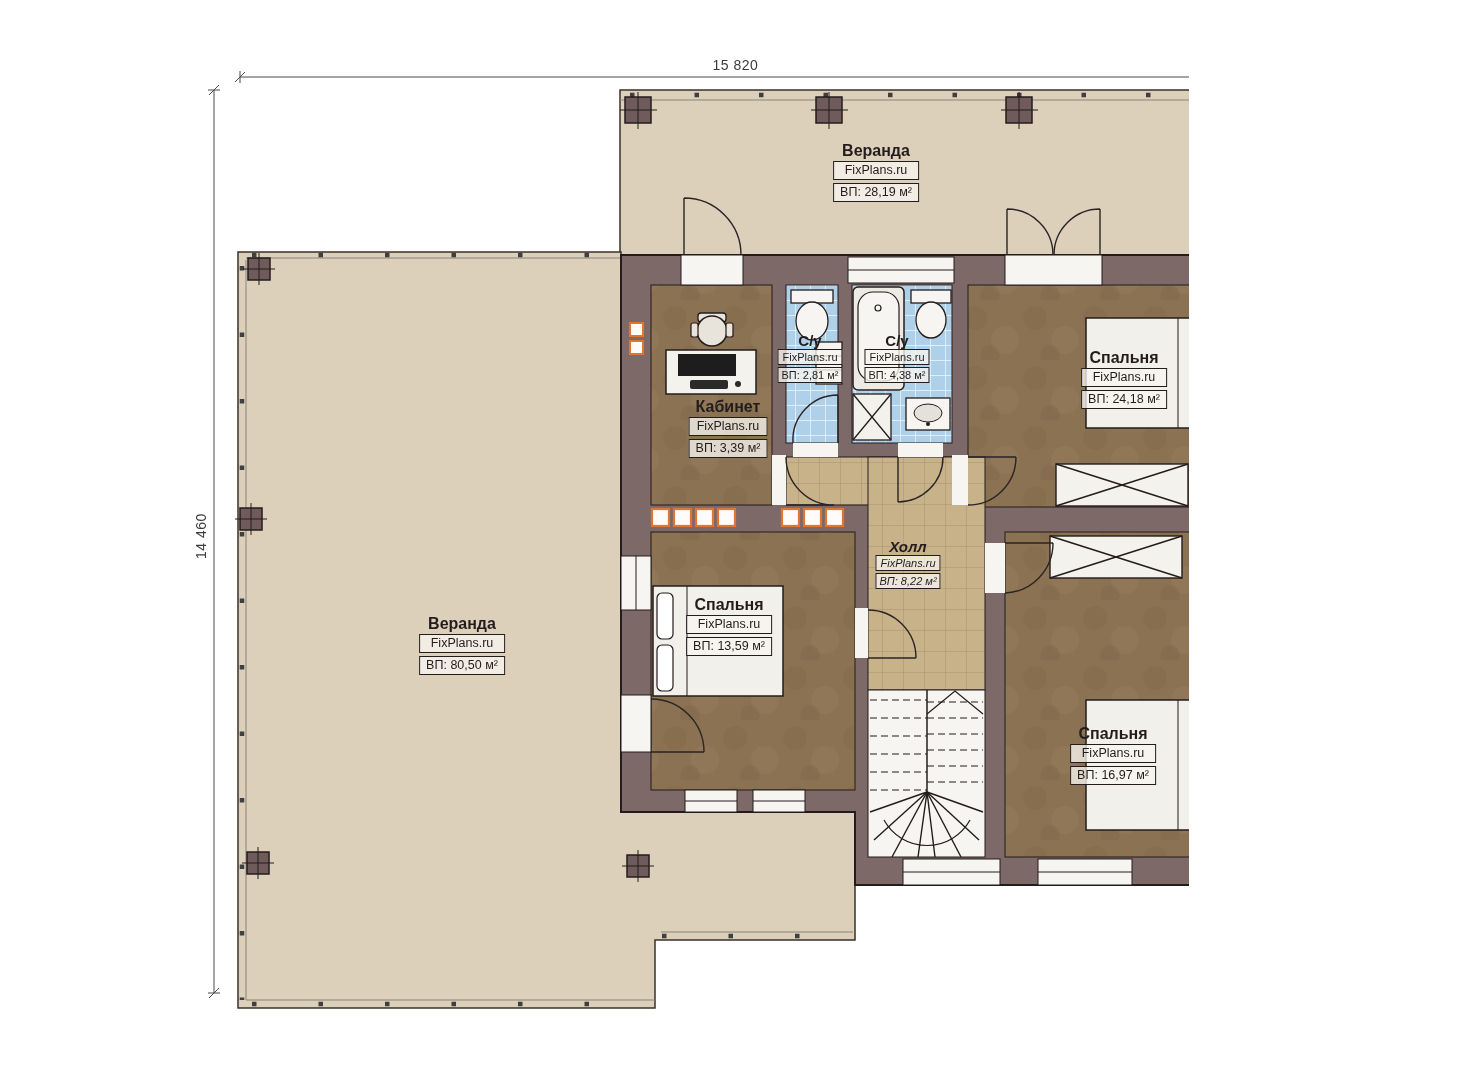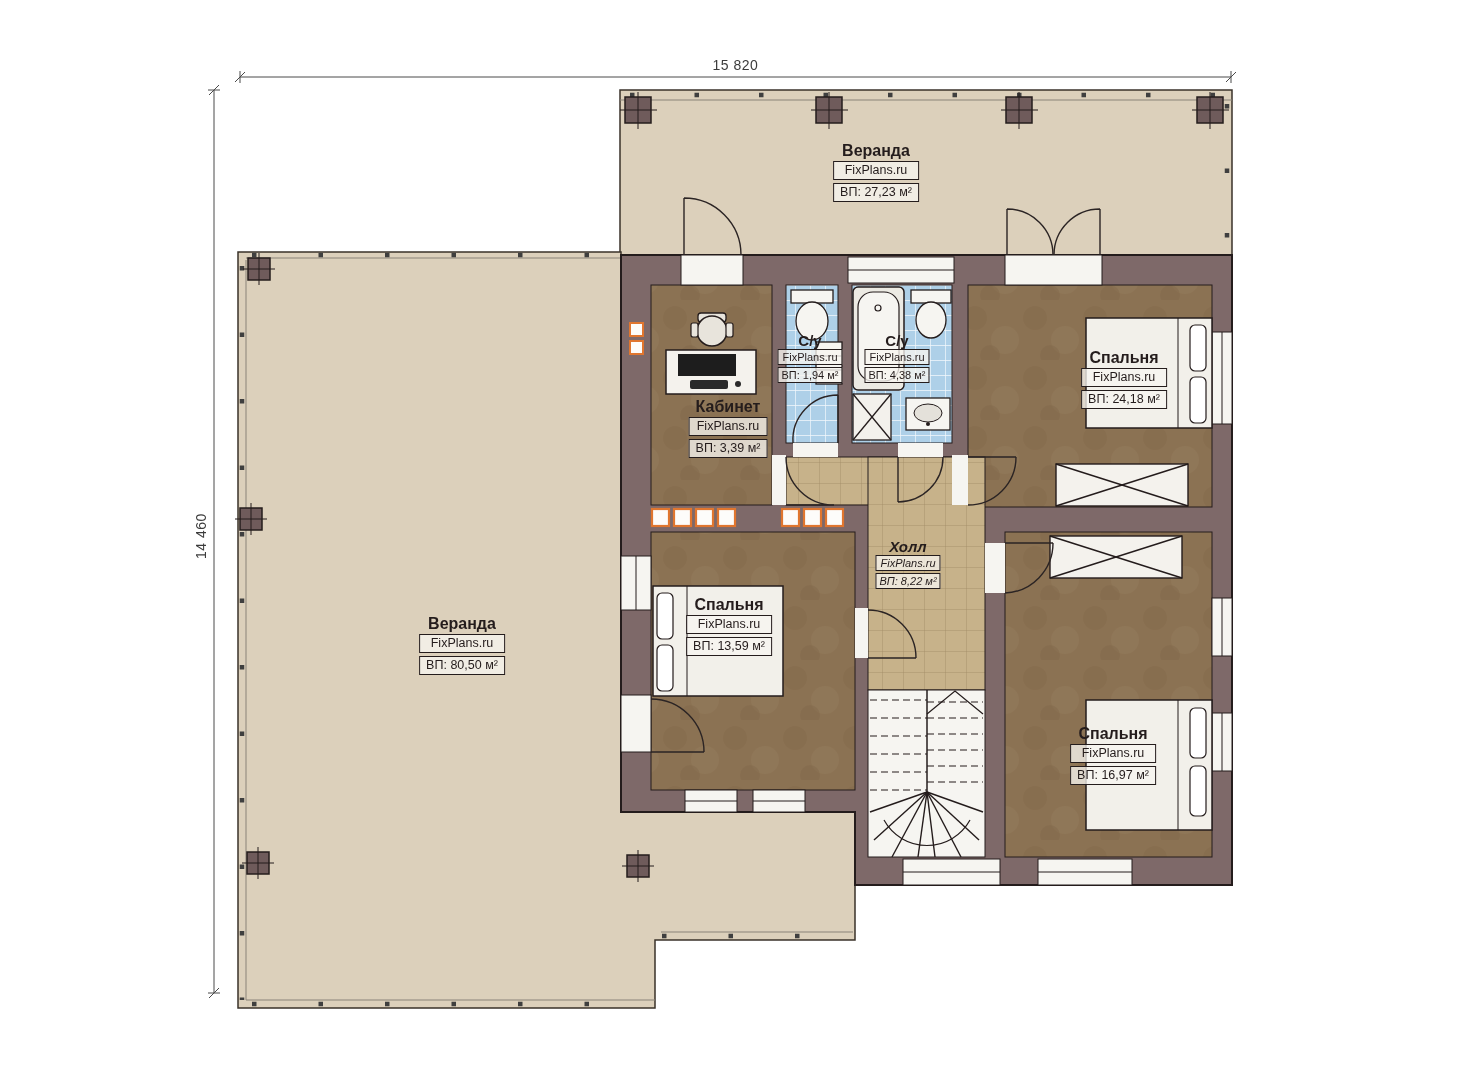--- a/index.html
+++ b/index.html
@@ -1,16 +1,16 @@
 <!DOCTYPE html>
 <html><head>
 <meta charset="utf-8">
 <style>
   html,body{margin:0;padding:0;background:#ffffff;}
-  .plan{position:relative;width:1473px;height:1080px;background:#fff;overflow:hidden;
+  .plan{position:relative;width:1189px;height:1080px;background:#fff;overflow:hidden;
         font-family:"Liberation Sans",sans-serif;color:#241c1c;}
   .plan svg{position:absolute;left:0;top:0;}
   .dim{position:absolute;font-size:14px;color:#3c3c3c;letter-spacing:.5px;}
   .dim-top{left:240px;top:57px;width:991px;text-align:center;}
   .dim-left{left:156px;top:528px;width:90px;text-align:center;transform:rotate(-90deg);}
   .room-label{position:absolute;transform:translateX(-50%);text-align:center;z-index:6;}
   .rname{font-weight:bold;font-size:16px;line-height:15px;margin-bottom:2px;white-space:nowrap;}
   .rbox{display:inline-block;border:1.6px solid #241c1c;background:rgba(247,245,240,.78);
         font-size:12.5px;line-height:17px;padding:0 6px;margin-top:3px;white-space:nowrap;}
   .rbox{display:block;}
@@ -273,39 +273,39 @@
     <path d="M651,752 L704,752 M704,752 A53,53 0 0 0 651,699"></path>
   </g>
 </svg>
 
 <div class="dim dim-top">15 820</div>
 <div class="dim dim-left">14 460</div>
 
 <div class="room-label" style="left:876px;top:143px;">
   <div class="rname">Веранда</div>
   <div class="rbox">FixPlans.ru</div>
-  <div class="rbox">ВП: 27,23 м²</div>
+  <div class="rbox">ВП: 28,19 м²</div>
 </div>
 
 <div class="room-label" style="left:462px;top:616px;">
   <div class="rname">Веранда</div>
   <div class="rbox">FixPlans.ru</div>
   <div class="rbox">ВП: 80,50 м²</div>
 </div>
 
 <div class="room-label" style="left:728px;top:399px;">
   <div class="rname">Кабинет</div>
   <div class="rbox">FixPlans.ru</div>
   <div class="rbox">ВП: 3,39 м²</div>
 </div>
 
 <div class="room-label small" style="left:810px;top:335px;">
   <div class="rname">С/у</div>
   <div class="rbox">FixPlans.ru</div>
-  <div class="rbox">ВП: 1,94 м²</div>
+  <div class="rbox">ВП: 2,81 м²</div>
 </div>
 
 <div class="room-label small" style="left:897px;top:335px;">
   <div class="rname">С/у</div>
   <div class="rbox">FixPlans.ru</div>
   <div class="rbox">ВП: 4,38 м²</div>
 </div>
 
 <div class="room-label" style="left:1124px;top:350px;">
   <div class="rname">Спальня</div>

